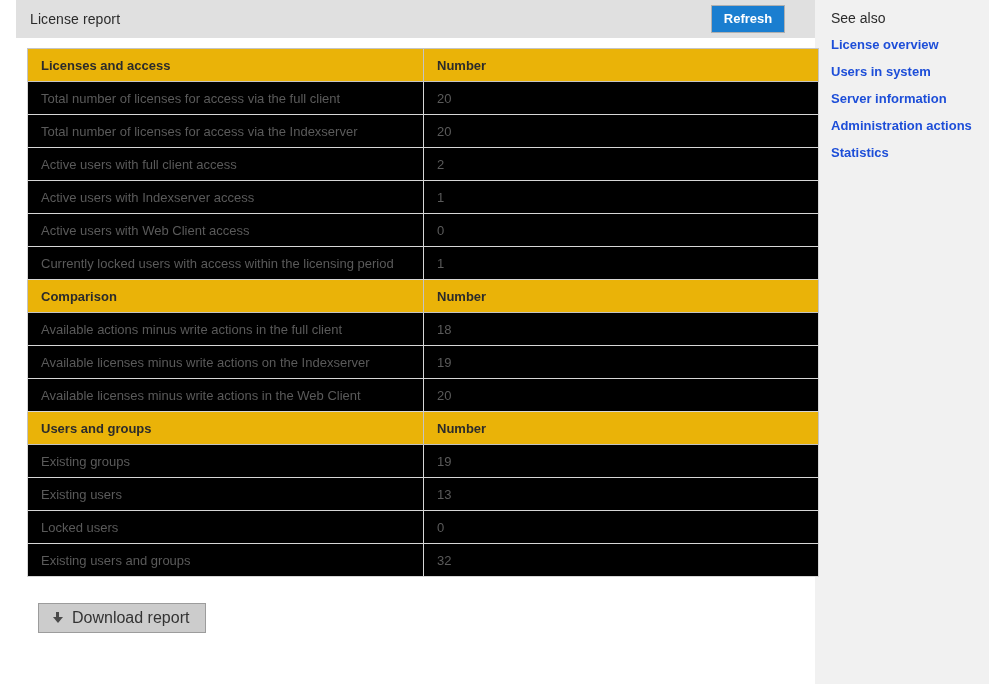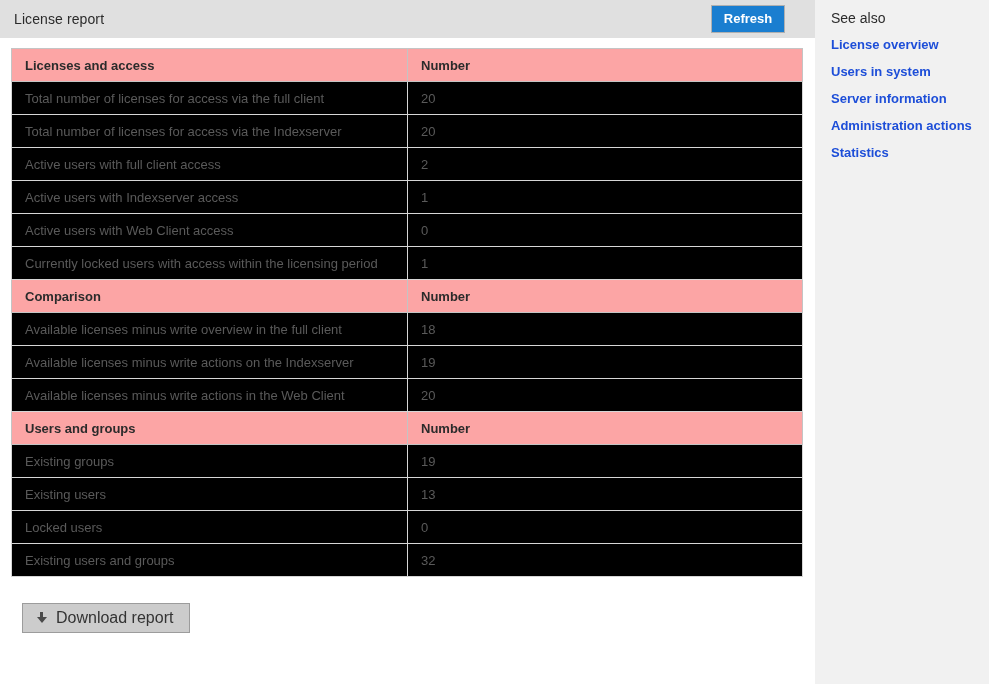--- a/index.html
+++ b/index.html
@@ -22,20 +22,21 @@
     align-items: stretch;
   }
 
   
   .main-col {
     width: 815px;
     height: 578px;
     position: relative;
     background: #ffffff;
     box-sizing: border-box;
+    padding-left: 16px;
   }
 
   .topbar {
     height: 38px;
     background: #e0e0e0;
     display: flex;
     align-items: center;
     position: relative;
     box-sizing: border-box;
   }
@@ -79,21 +80,21 @@
     border: 1px solid #d6d6d6;
     font-size: 13px;
     text-align: left;
     padding: 0 0 0 13px;
     height: 33px;
     box-sizing: border-box;
     overflow: hidden;
     white-space: nowrap;
   }
   table.report th {
-    background: #fca5a5;
+    background: #eab308;
     color: #2b2b2b;
     font-weight: bold;
     border-color: #c4c4c4;
   }
   table.report td {
     background: #000000;
     color: #5a5a5a;
     font-weight: normal;
   }
   col.c-label { width: 396px; }
@@ -213,21 +214,21 @@
             </tr>
             <tr>
               <td>Currently locked users with access within the licensing period</td>
               <td>1</td>
             </tr>
             <tr>
               <th>Comparison</th>
               <th>Number</th>
             </tr>
             <tr>
-              <td>Available licenses minus write overview in the full client</td>
+              <td>Available actions minus write actions in the full client</td>
               <td>18</td>
             </tr>
             <tr>
               <td>Available licenses minus write actions on the Indexserver</td>
               <td>19</td>
             </tr>
             <tr>
               <td>Available licenses minus write actions in the Web Client</td>
               <td>20</td>
             </tr>

